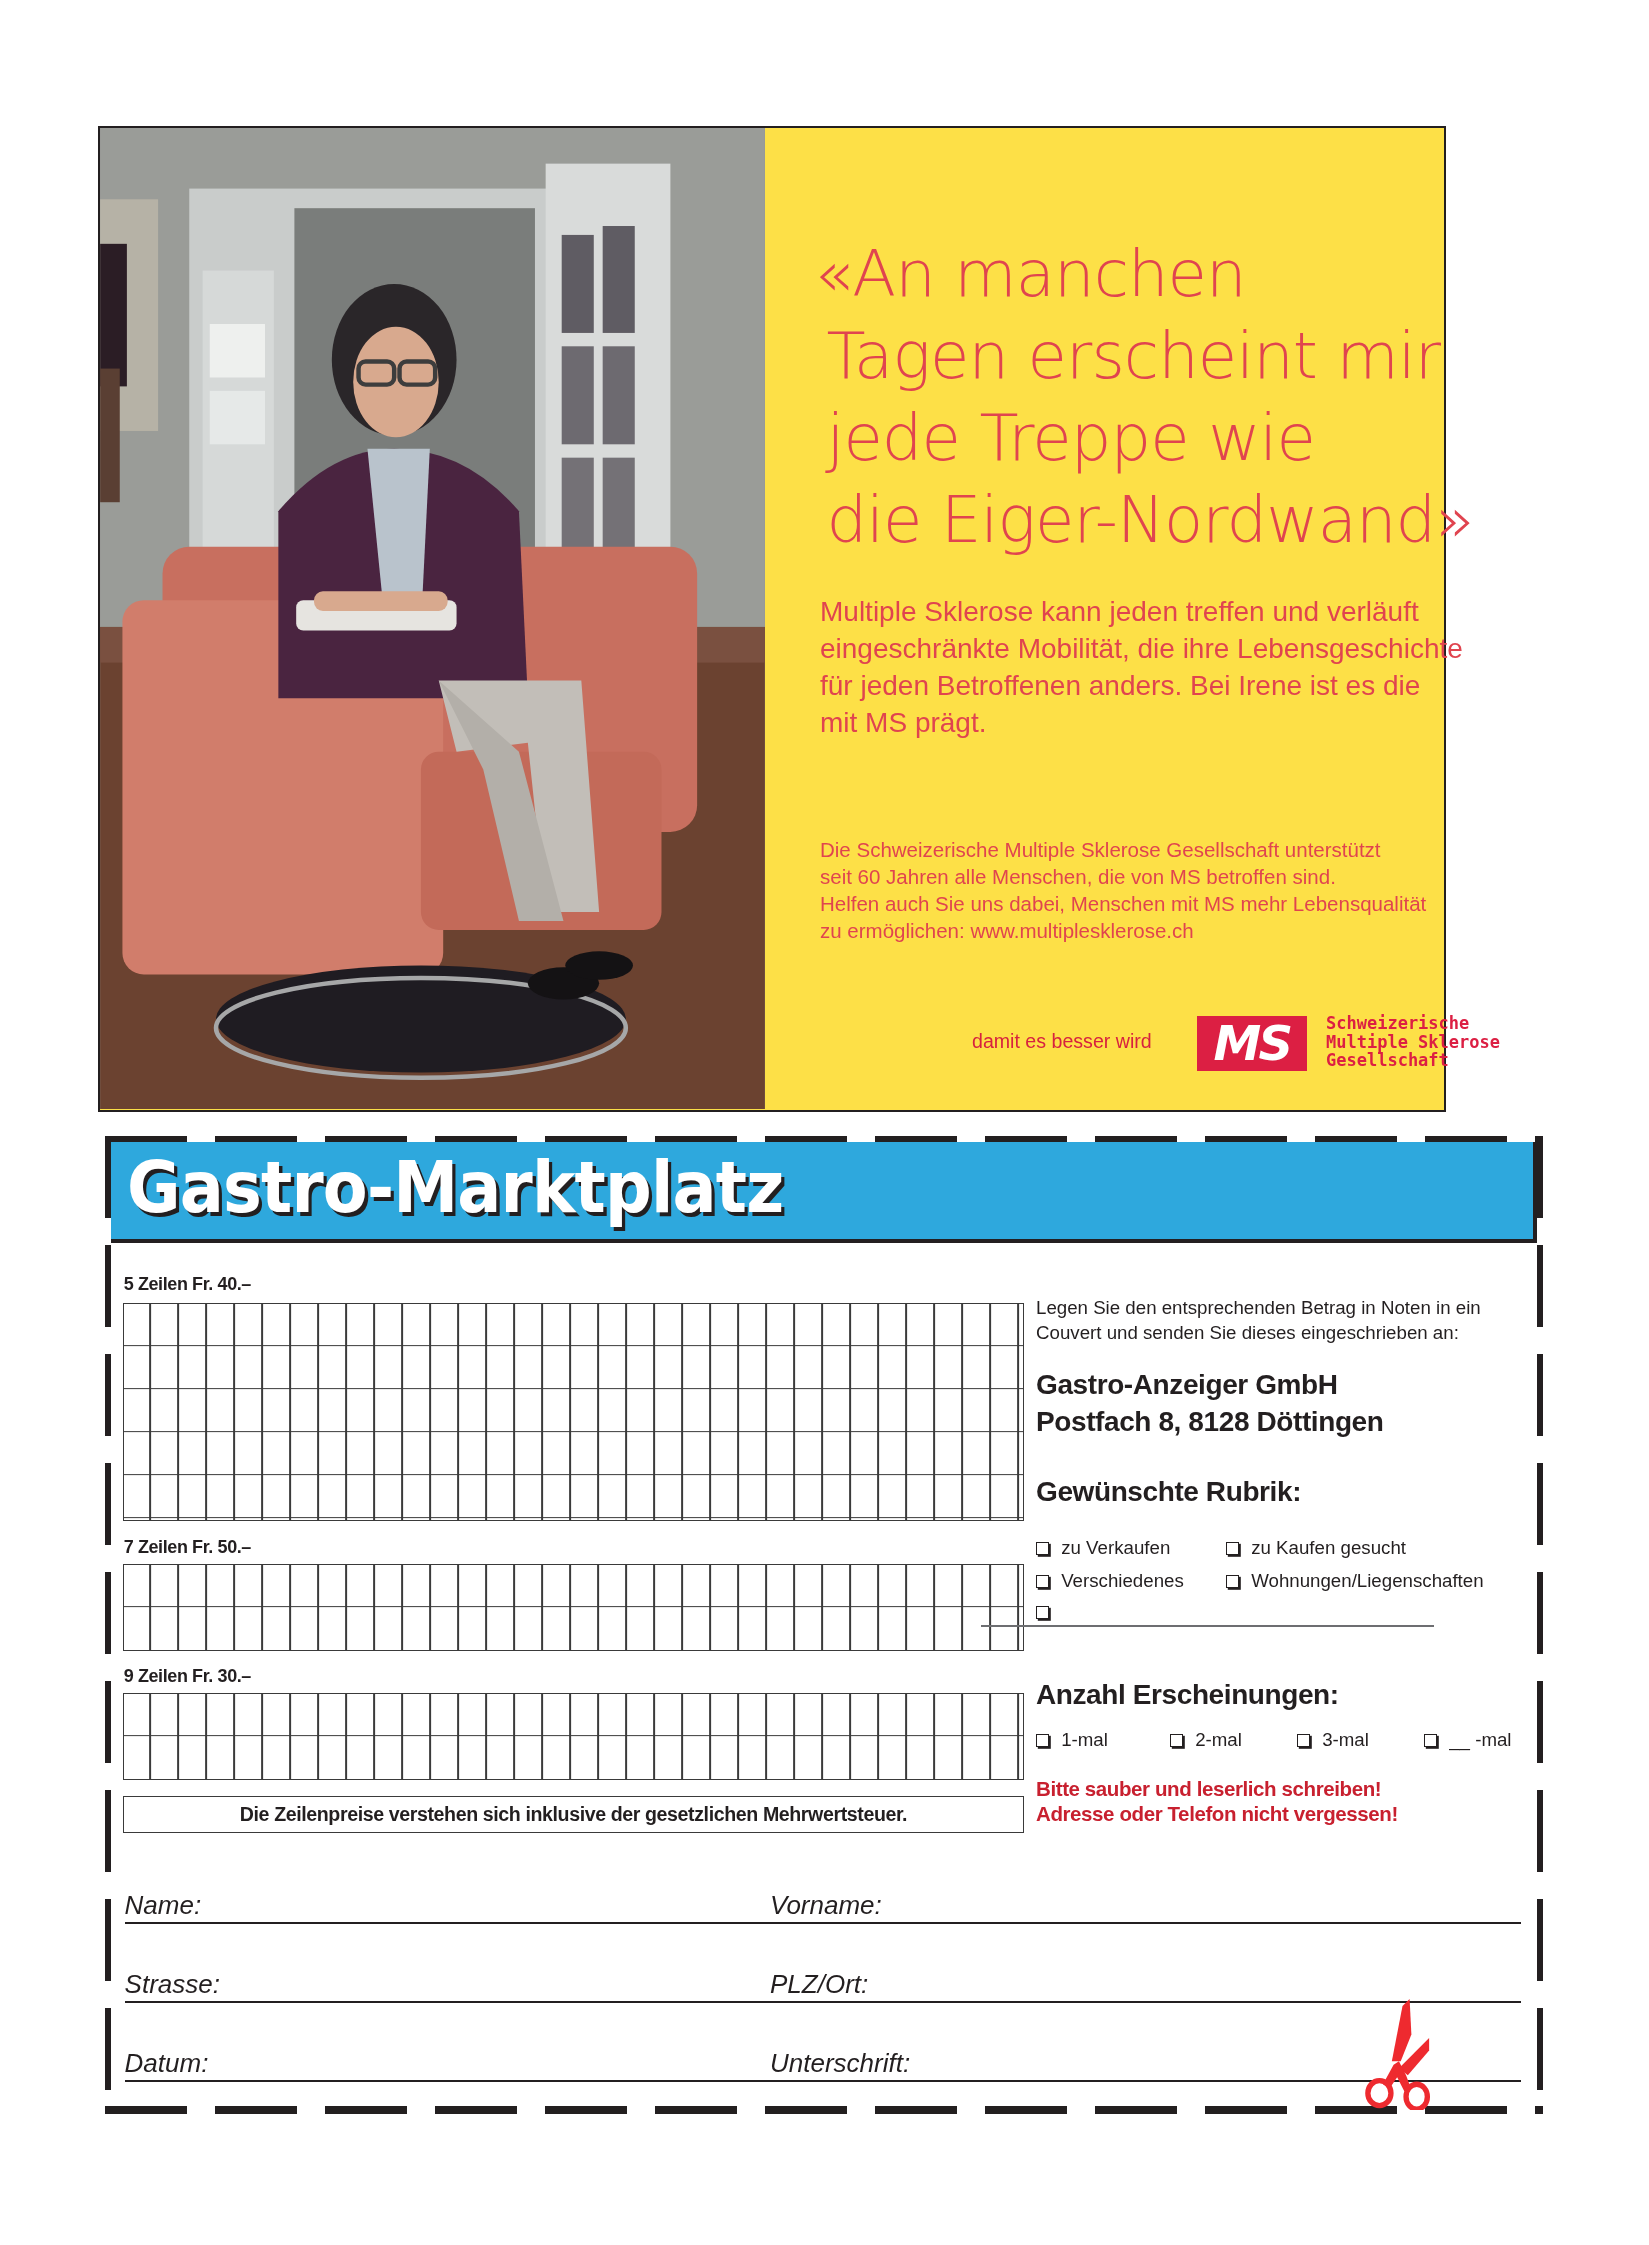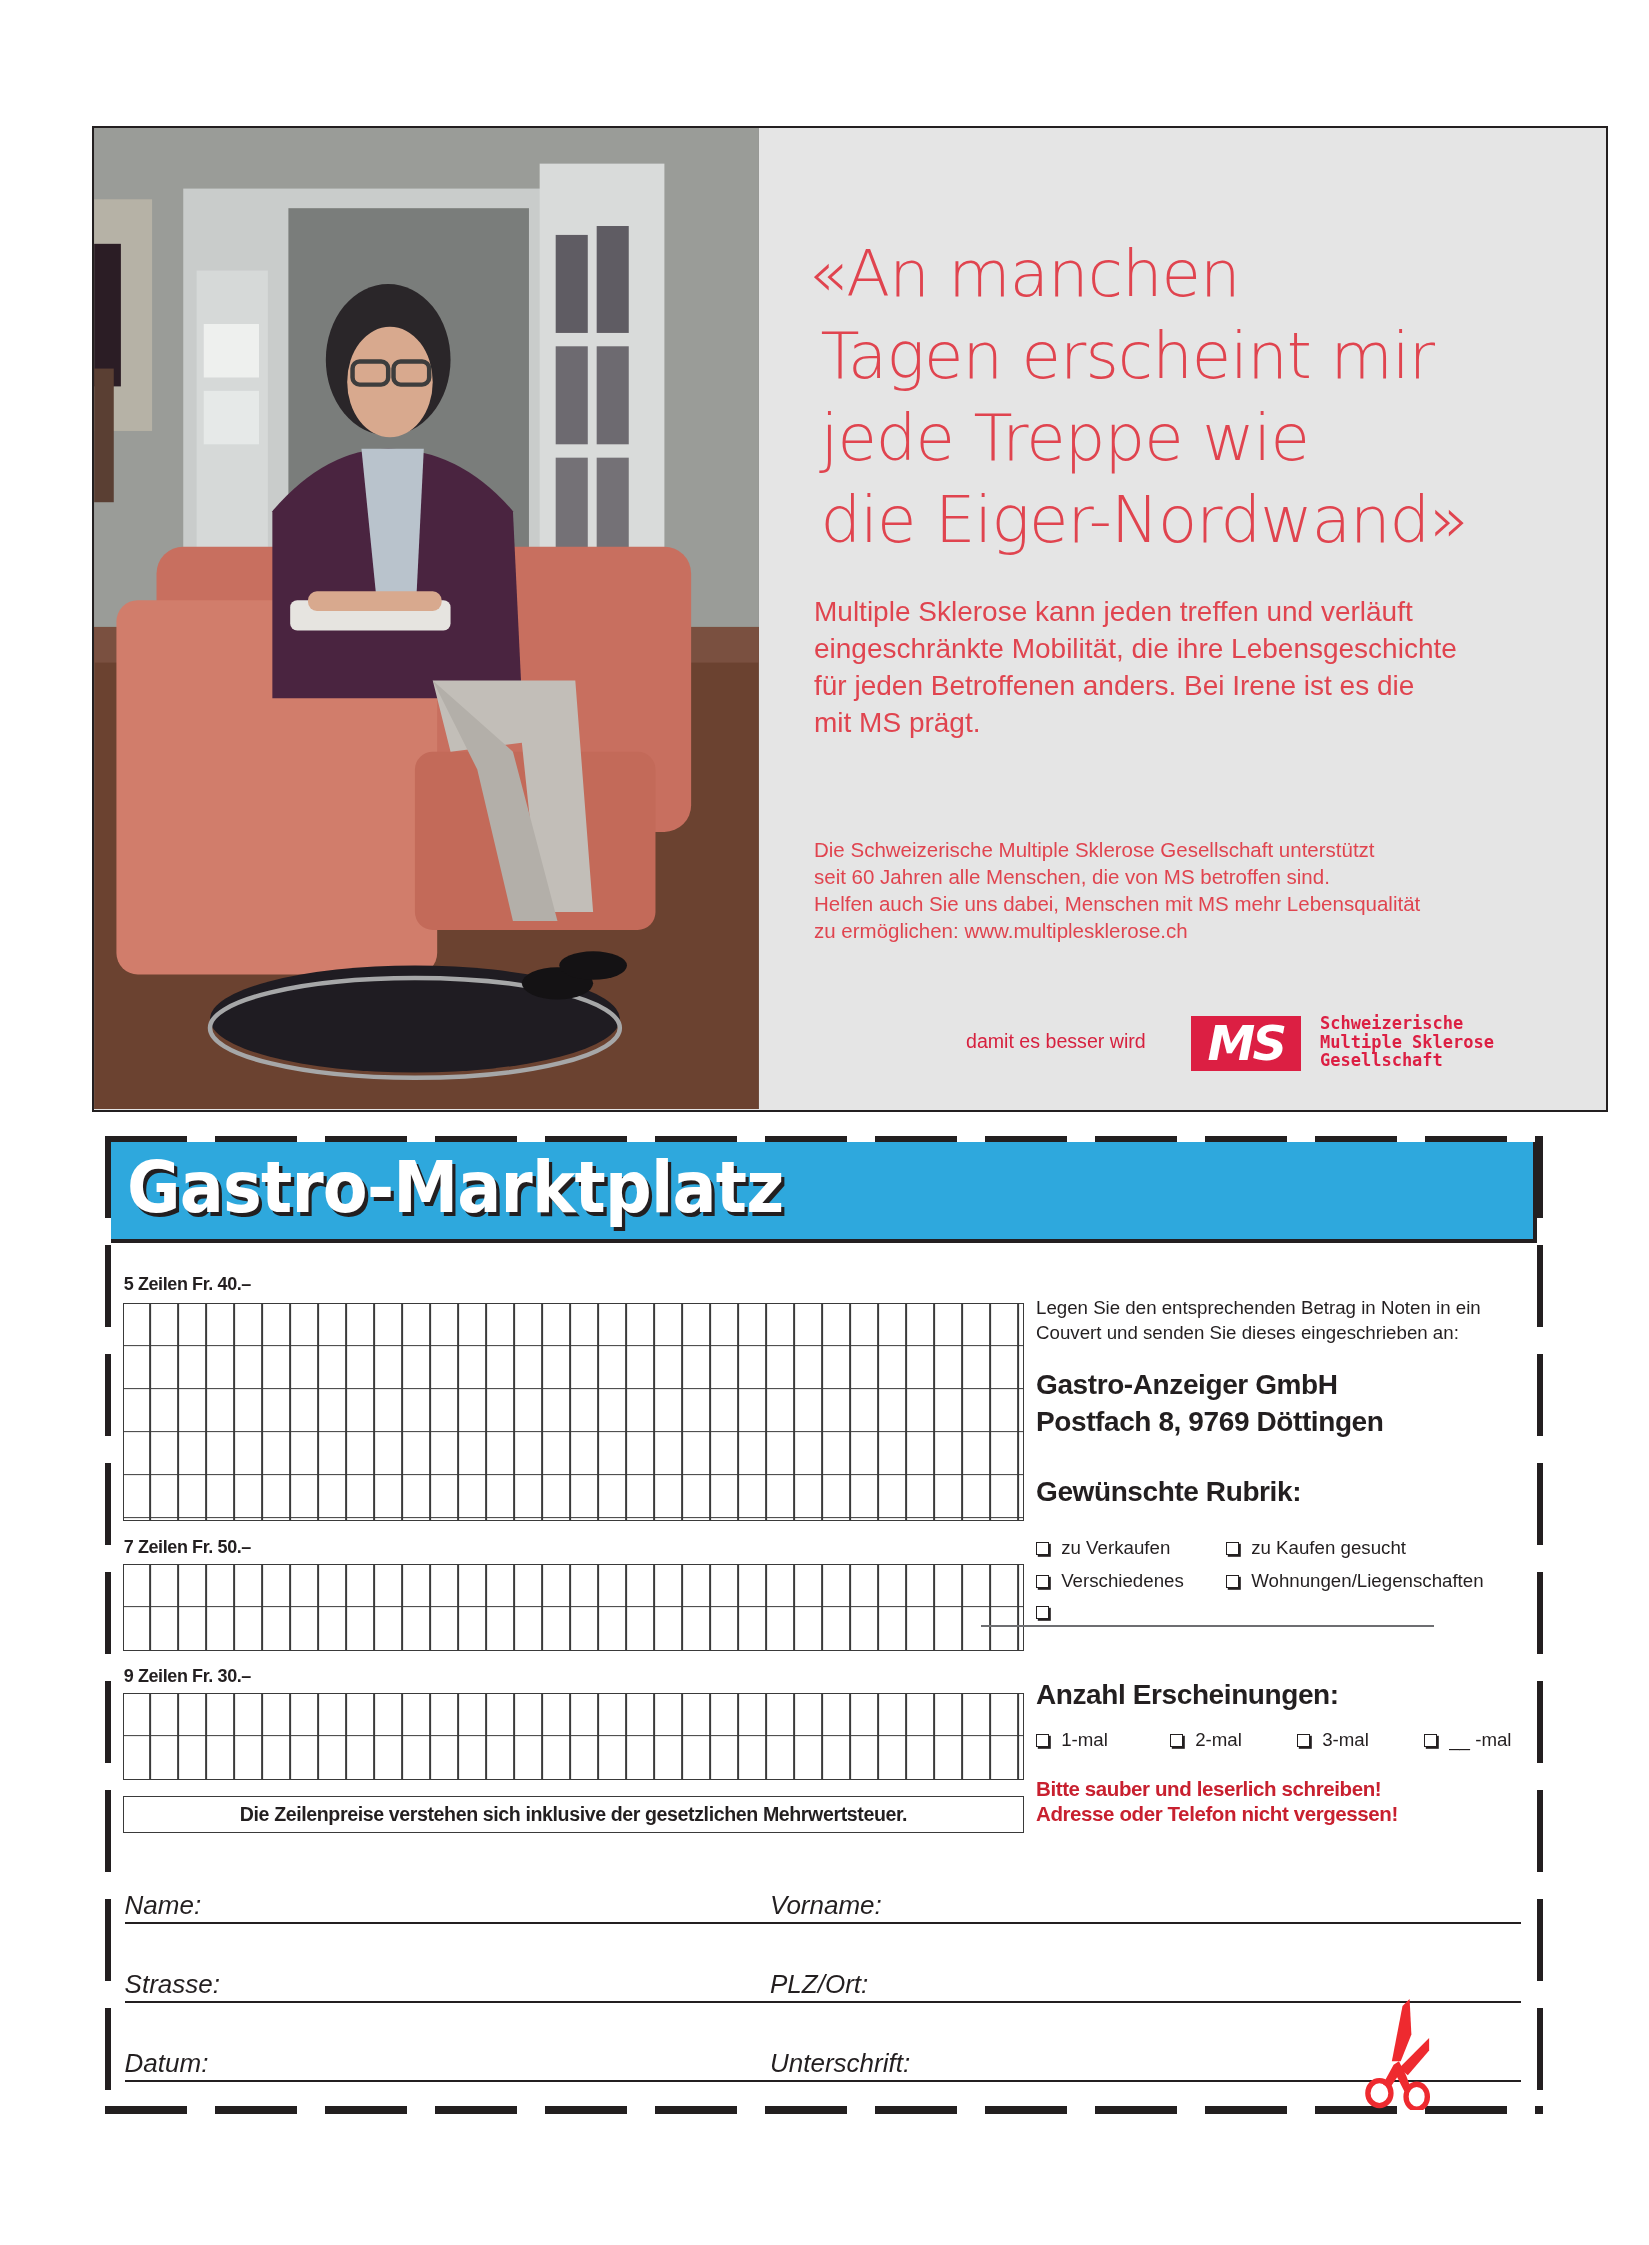--- a/index.html
+++ b/index.html
@@ -3,21 +3,21 @@
 <meta charset="utf-8">
 <style>
   html, body { margin:0; padding:0; }
   body {
     width:1649px; height:2246px; position:relative; background:#ffffff;
     font-family:"Liberation Sans", sans-serif; color:#231f20; overflow:hidden;
   }
   .abs { position:absolute; }
 
   
-  #ad { left:92px; top:126px; width:1516px; height:986px; border:2.7px solid #231f20; box-sizing:border-box; background:#e5e5e5; }
+  #ad { left:98px; top:126px; width:1348px; height:986px; border:2.7px solid #231f20; box-sizing:border-box; background:#fde047; }
   #photo { left:0; top:0; width:665px; height:981px; overflow:hidden; background:#8a8c88; }
   #photo svg { display:block; }
   #ad-text { left:665px; top:0; width:768px; height:981px; }
   .headline { position:absolute; left:0; top:105px; color:#e0444f; font-family:"DejaVu Sans", sans-serif; font-weight:300; font-size:64px; line-height:82px; letter-spacing:-0.9px; }
   .headline div { white-space:nowrap; }
   .headline .l0 { margin-left:0; }
   .headline .l1 { margin-left:12.5px; }
   .headline .l2 { margin-left:12.5px; }
   .headline .l3 { margin-left:12.5px; }
   .body-p { position:absolute; left:55px; top:465px; width:695px; color:#e0444f; font-size:28px; line-height:37px; font-family:"Liberation Sans Narrow","Liberation Sans", sans-serif; }
@@ -167,21 +167,21 @@
   <div class="grid" style="top:557px; height:87px;"></div>
 
   <div class="note-box">Die Zeilenpreise verstehen sich inklusive der gesetzlichen Mehrwertsteuer.</div>
 
   <div class="rcol instr">
     <div>Legen Sie den entsprechenden Betrag in Noten in ein</div>
     <div>Couvert und senden Sie dieses eingeschrieben an:</div>
   </div>
   <div class="rcol addr">
     <div>Gastro-Anzeiger GmbH</div>
-    <div>Postfach 8, 9769 Döttingen</div>
+    <div>Postfach 8, 8128 Döttingen</div>
   </div>
   <div class="rcol rubrik-h">Gewünschte Rubrik:</div>
 
   <div class="cb-row" style="left:931px; top:400px;">
     <span class="cb"></span><span>zu Verkaufen</span>
   </div>
   <div class="cb-row" style="left:1121px; top:400px;">
     <span class="cb"></span><span>zu Kaufen gesucht</span>
   </div>
   <div class="cb-row" style="left:931px; top:433px;">

